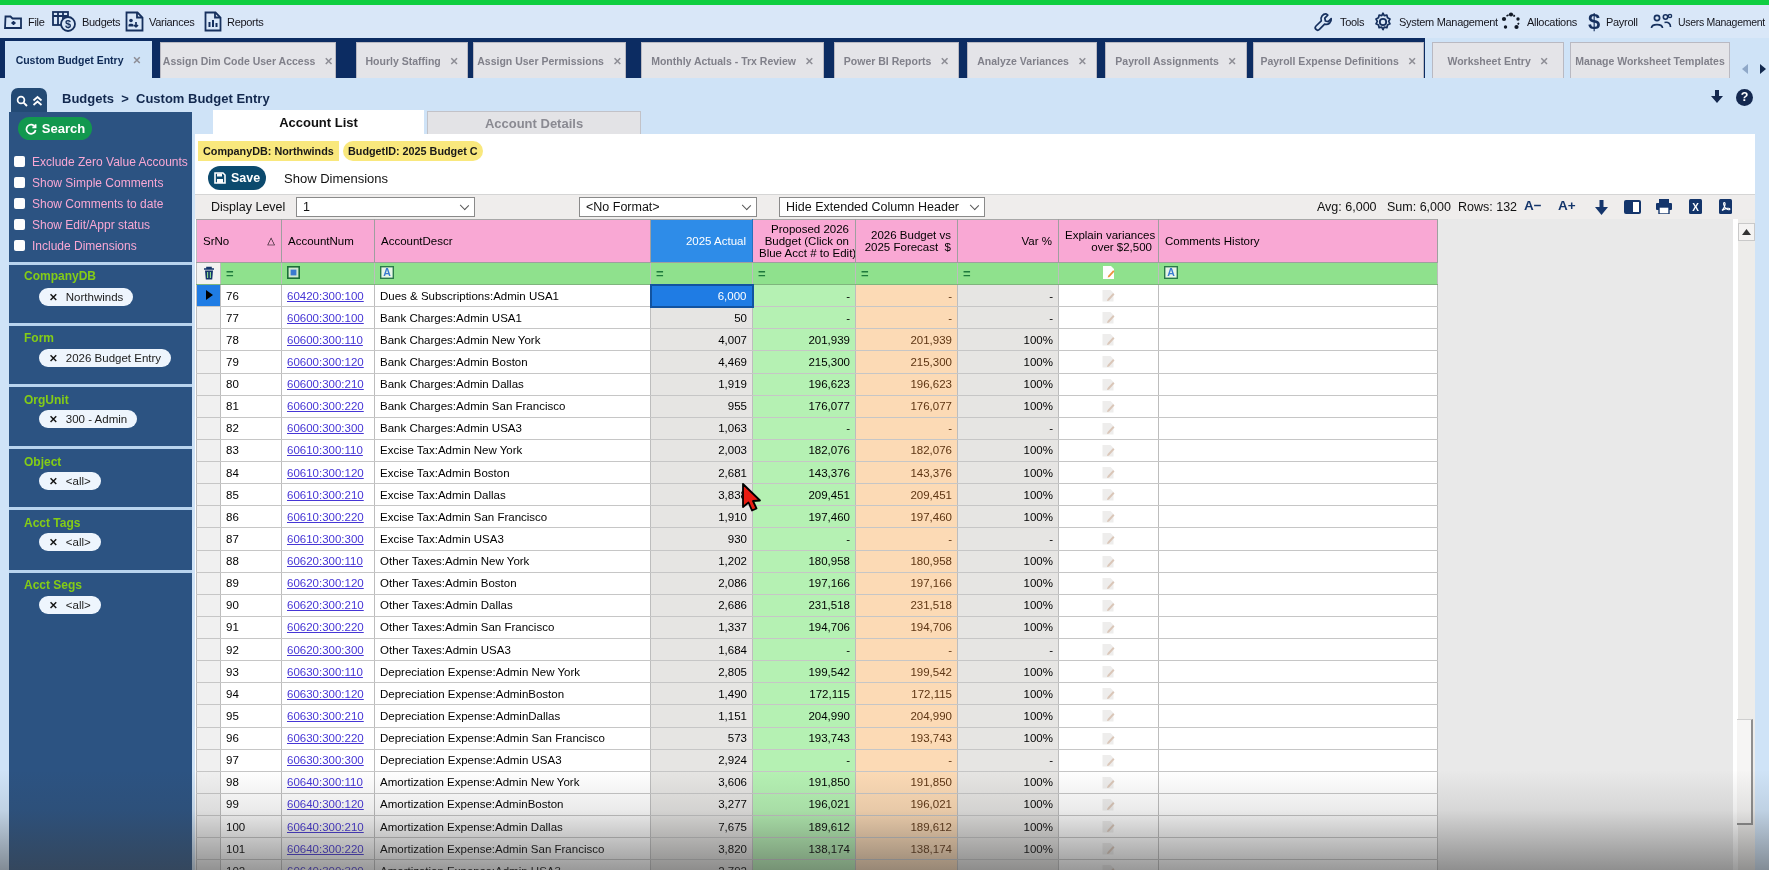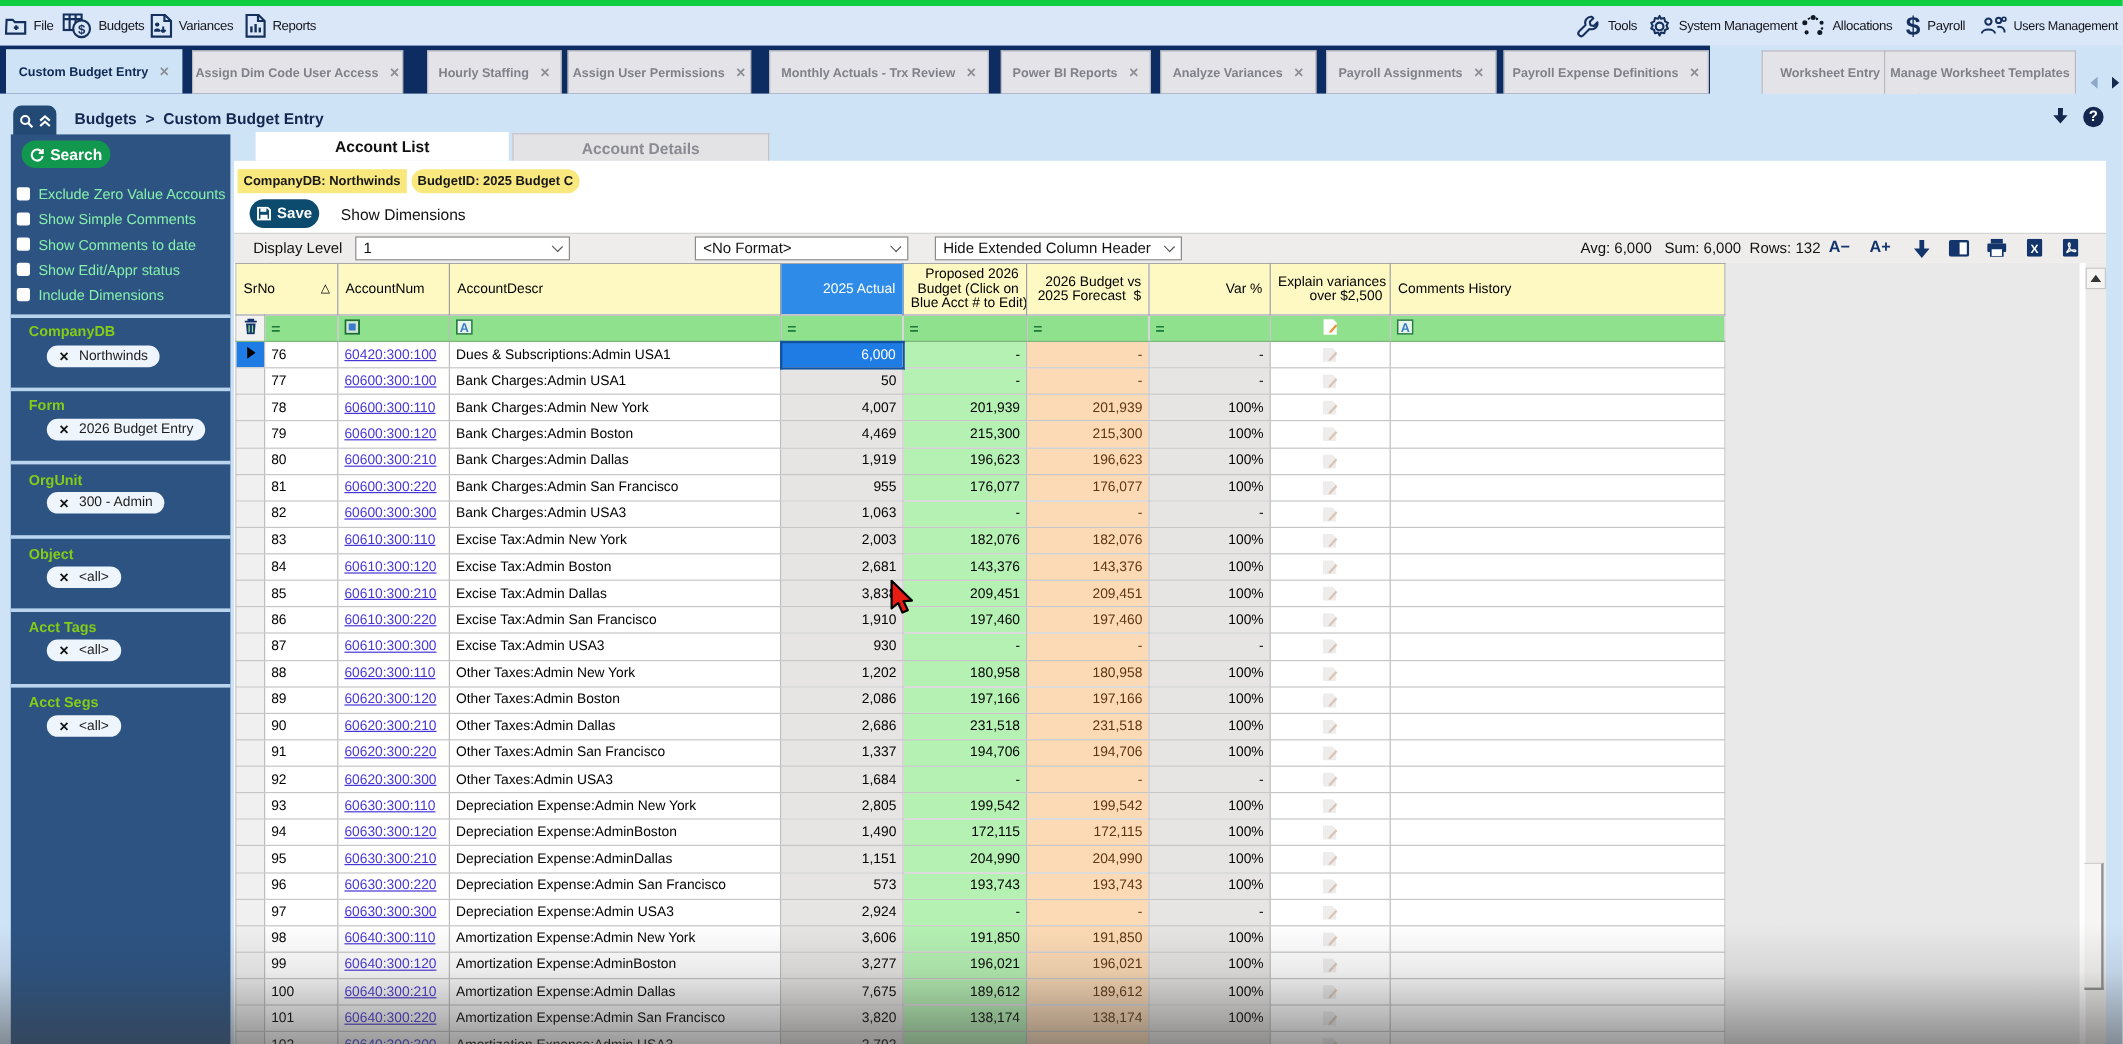--- a/index.html
+++ b/index.html
@@ -14,21 +14,21 @@
 #navybar { left:0; top:38px; width:1425px; height:40px; background:#0c2c62; }
 .tab { position:absolute; top:4px; height:36px; background:#e4e4e8; color:#80808a; font-size:10.5px; font-weight:bold; display:flex; align-items:center; justify-content:center; gap:9px; border:1px solid #b9b9c2; border-bottom:none; white-space:nowrap; overflow:hidden; }
 .tab .x { font-size:10.5px; font-weight:bold; color:#8d8d95; }
 .tab.active { top:3px; height:37px; background:#cfe3f7; color:#0e2a56; border:none; }
 
 #searchtab { left:11px; top:88px; width:36px; height:25px; background:#234a74; border-radius:7px 7px 0 0; display:flex; align-items:center; justify-content:center; gap:4px; }
 #crumb { left:62px; top:91px; font-size:13px; font-weight:bold; color:#12284e; }
 
 #sidebar { left:9px; top:112px; width:183px; height:758px; background:#2c5382; }
 #searchbtn { left:9px; top:5px; width:74px; height:23px; background:#12984e; border-radius:12px; color:#fff; font-weight:bold; font-size:13px; display:flex; align-items:center; justify-content:center; gap:5px; }
-.ckrow { position:absolute; left:5px; height:15px; display:flex; align-items:center; gap:7px; color:#86efac; font-size:12px; }
+.ckrow { position:absolute; left:5px; height:15px; display:flex; align-items:center; gap:7px; color:#f9a8d4; font-size:12px; }
 .ckbox { width:11px; height:11px; background:#fdfdfd; border-radius:2px; }
 .divider { position:absolute; left:0; width:183px; height:3px; background:#b9d4ee; }
 .sechead { position:absolute; left:15px; color:#84cc16; font-weight:bold; font-size:12px; }
 .pill { position:absolute; left:30px; height:18px; background:#eef5fd; border-radius:9px; display:flex; align-items:center; gap:8px; padding:0 10px; font-size:11.5px; color:#1c1c1c; }
 .pill b { font-size:10.5px; color:#111; }
 #tab-list { left:213px; top:110px; width:211px; height:24px; background:#ffffff; font-size:13px; font-weight:bold; color:#101010; display:flex; align-items:center; justify-content:center; }
 #tab-details { left:427px; top:111px; width:214px; height:23px; background:#e3e3e6; border:1px solid #c2c2c8; border-bottom:none; font-size:13px; font-weight:bold; color:#8a8a92; display:flex; align-items:center; justify-content:center; }
 #panel { left:195px; top:134px; width:1560px; height:736px; background:#ffffff; }
 .chip { position:absolute; top:7px; height:20px; background:#f9e87d; font-size:10.8px; font-weight:bold; color:#181818; display:flex; align-items:center; padding:0 5px; white-space:nowrap; }
 #savebtn { left:13px; top:32px; width:58px; height:24px; background:#0c4a6e; border-radius:12px; color:#fff; display:flex; align-items:center; justify-content:center; gap:5px; font-size:12.5px; font-weight:bold; }
@@ -37,21 +37,21 @@
 .drop { position:absolute; top:2px; height:20px; background:#fff; border:1px solid #8a8a8a; font-size:12.5px; color:#111; display:flex; align-items:center; padding:0 6px; }
 .drop .chev { position:absolute; right:6px; top:6px; width:7px; height:7px; border-right:1.6px solid #555; border-bottom:1.6px solid #555; transform:rotate(45deg) scale(1,0.9); transform-origin:center; margin-top:-2px; }
 .tlabel { position:absolute; top:5px; }
 .stat { position:absolute; top:5px; }
 
 #gridwrap { left:1px; top:85px; width:1242px; height:651px; overflow:hidden; }
 table { border-collapse:collapse; table-layout:fixed; width:1241px; }
 td,th { overflow:hidden; white-space:nowrap; font-weight:normal; }
 #grid td, #grid th { border-right:1px solid #bdbdbd; border-bottom:1px solid #c6c6c6; font-size:11.5px; padding:0 5px; }
 #grid td:first-child, #grid th:first-child { border-left:1px solid #bdbdbd; }
-#grid tr.hdr th { background:#fef9c3; border-top:1px solid #a8a8a8; border-right:1px solid #9f9f9f; border-bottom:1px solid #9f9f9f; text-align:left; color:#000; line-height:12px; height:43px; padding:0 6px; }
+#grid tr.hdr th { background:#f9a8d4; border-top:1px solid #a8a8a8; border-right:1px solid #9f9f9f; border-bottom:1px solid #9f9f9f; text-align:left; color:#000; line-height:12px; height:43px; padding:0 6px; }
 #grid tr.hdr th.rt { text-align:right; }
 #grid tr.flt td { background:#8fe18d; height:22px; border-bottom:1px solid #7fb57d; }
 #grid tr.data { height:22.13px; }
 #grid tr.data td { background:#fff; color:#000; }
 td.sel { background:#f0f0f0 !important; padding:0 !important; text-align:center; }
 td.gray { background:#e6e5e3 !important; text-align:right; }
 td.green { background:#b5f1b3 !important; text-align:right; }
 td.orange { background:#fcdab5 !important; text-align:right; color:#5d3513 !important; }
 td.pct { background:#e6e5e3 !important; text-align:right; }
 #grid td.lnk { color:#4636d6 !important; text-decoration:underline; }
@@ -150,21 +150,21 @@
 <div class="abs" id="navybar">
   <div class="tab active" style="left:5px; width:147px;">Custom Budget Entry <span class="x">✕</span></div>
   <div class="tab" style="left:160px; width:176px;">Assign Dim Code User Access <span class="x">✕</span></div>
   <div class="tab" style="left:356px; width:112px;">Hourly Staffing <span class="x">✕</span></div>
   <div class="tab" style="left:473px; width:153px;">Assign User Permissions <span class="x">✕</span></div>
   <div class="tab" style="left:641px; width:183px;">Monthly Actuals - Trx Review <span class="x">✕</span></div>
   <div class="tab" style="left:834px; width:125px;">Power BI Reports <span class="x">✕</span></div>
   <div class="tab" style="left:967px; width:130px;">Analyze Variances <span class="x">✕</span></div>
   <div class="tab" style="left:1105px; width:142px;">Payroll Assignments <span class="x">✕</span></div>
   <div class="tab" style="left:1253px; width:171px;">Payroll Expense Definitions <span class="x">✕</span></div>
-  <div class="tab" style="left:1432px; width:132px;margin-left:36px;">Worksheet Entry <span class="x">✕</span></div>
+  <div class="tab" style="left:1432px; width:132px;">Worksheet Entry <span class="x">✕</span></div>
   <div class="tab" style="left:1570px; width:160px;">Manage Worksheet Templates</div>
   <svg class="abs" style="left:1742px; top:26px;" width="24" height="10" viewBox="0 0 24 10">
       <path d="M6 0 L0 5 L6 10 z" fill="#8fa8c8"></path>
       <path d="M18 0 L24 5 L18 10 z" fill="#13294e"></path>
     </svg>
 </div>
 <div class="abs" id="searchtab">
   <svg width="12" height="12" viewBox="0 0 12 12">
       <circle cx="5" cy="5" r="3.4" fill="none" stroke="#fff" stroke-width="1.7"></circle>
       <path d="M7.6 7.6 L11 11" stroke="#fff" stroke-width="1.9"></path>

